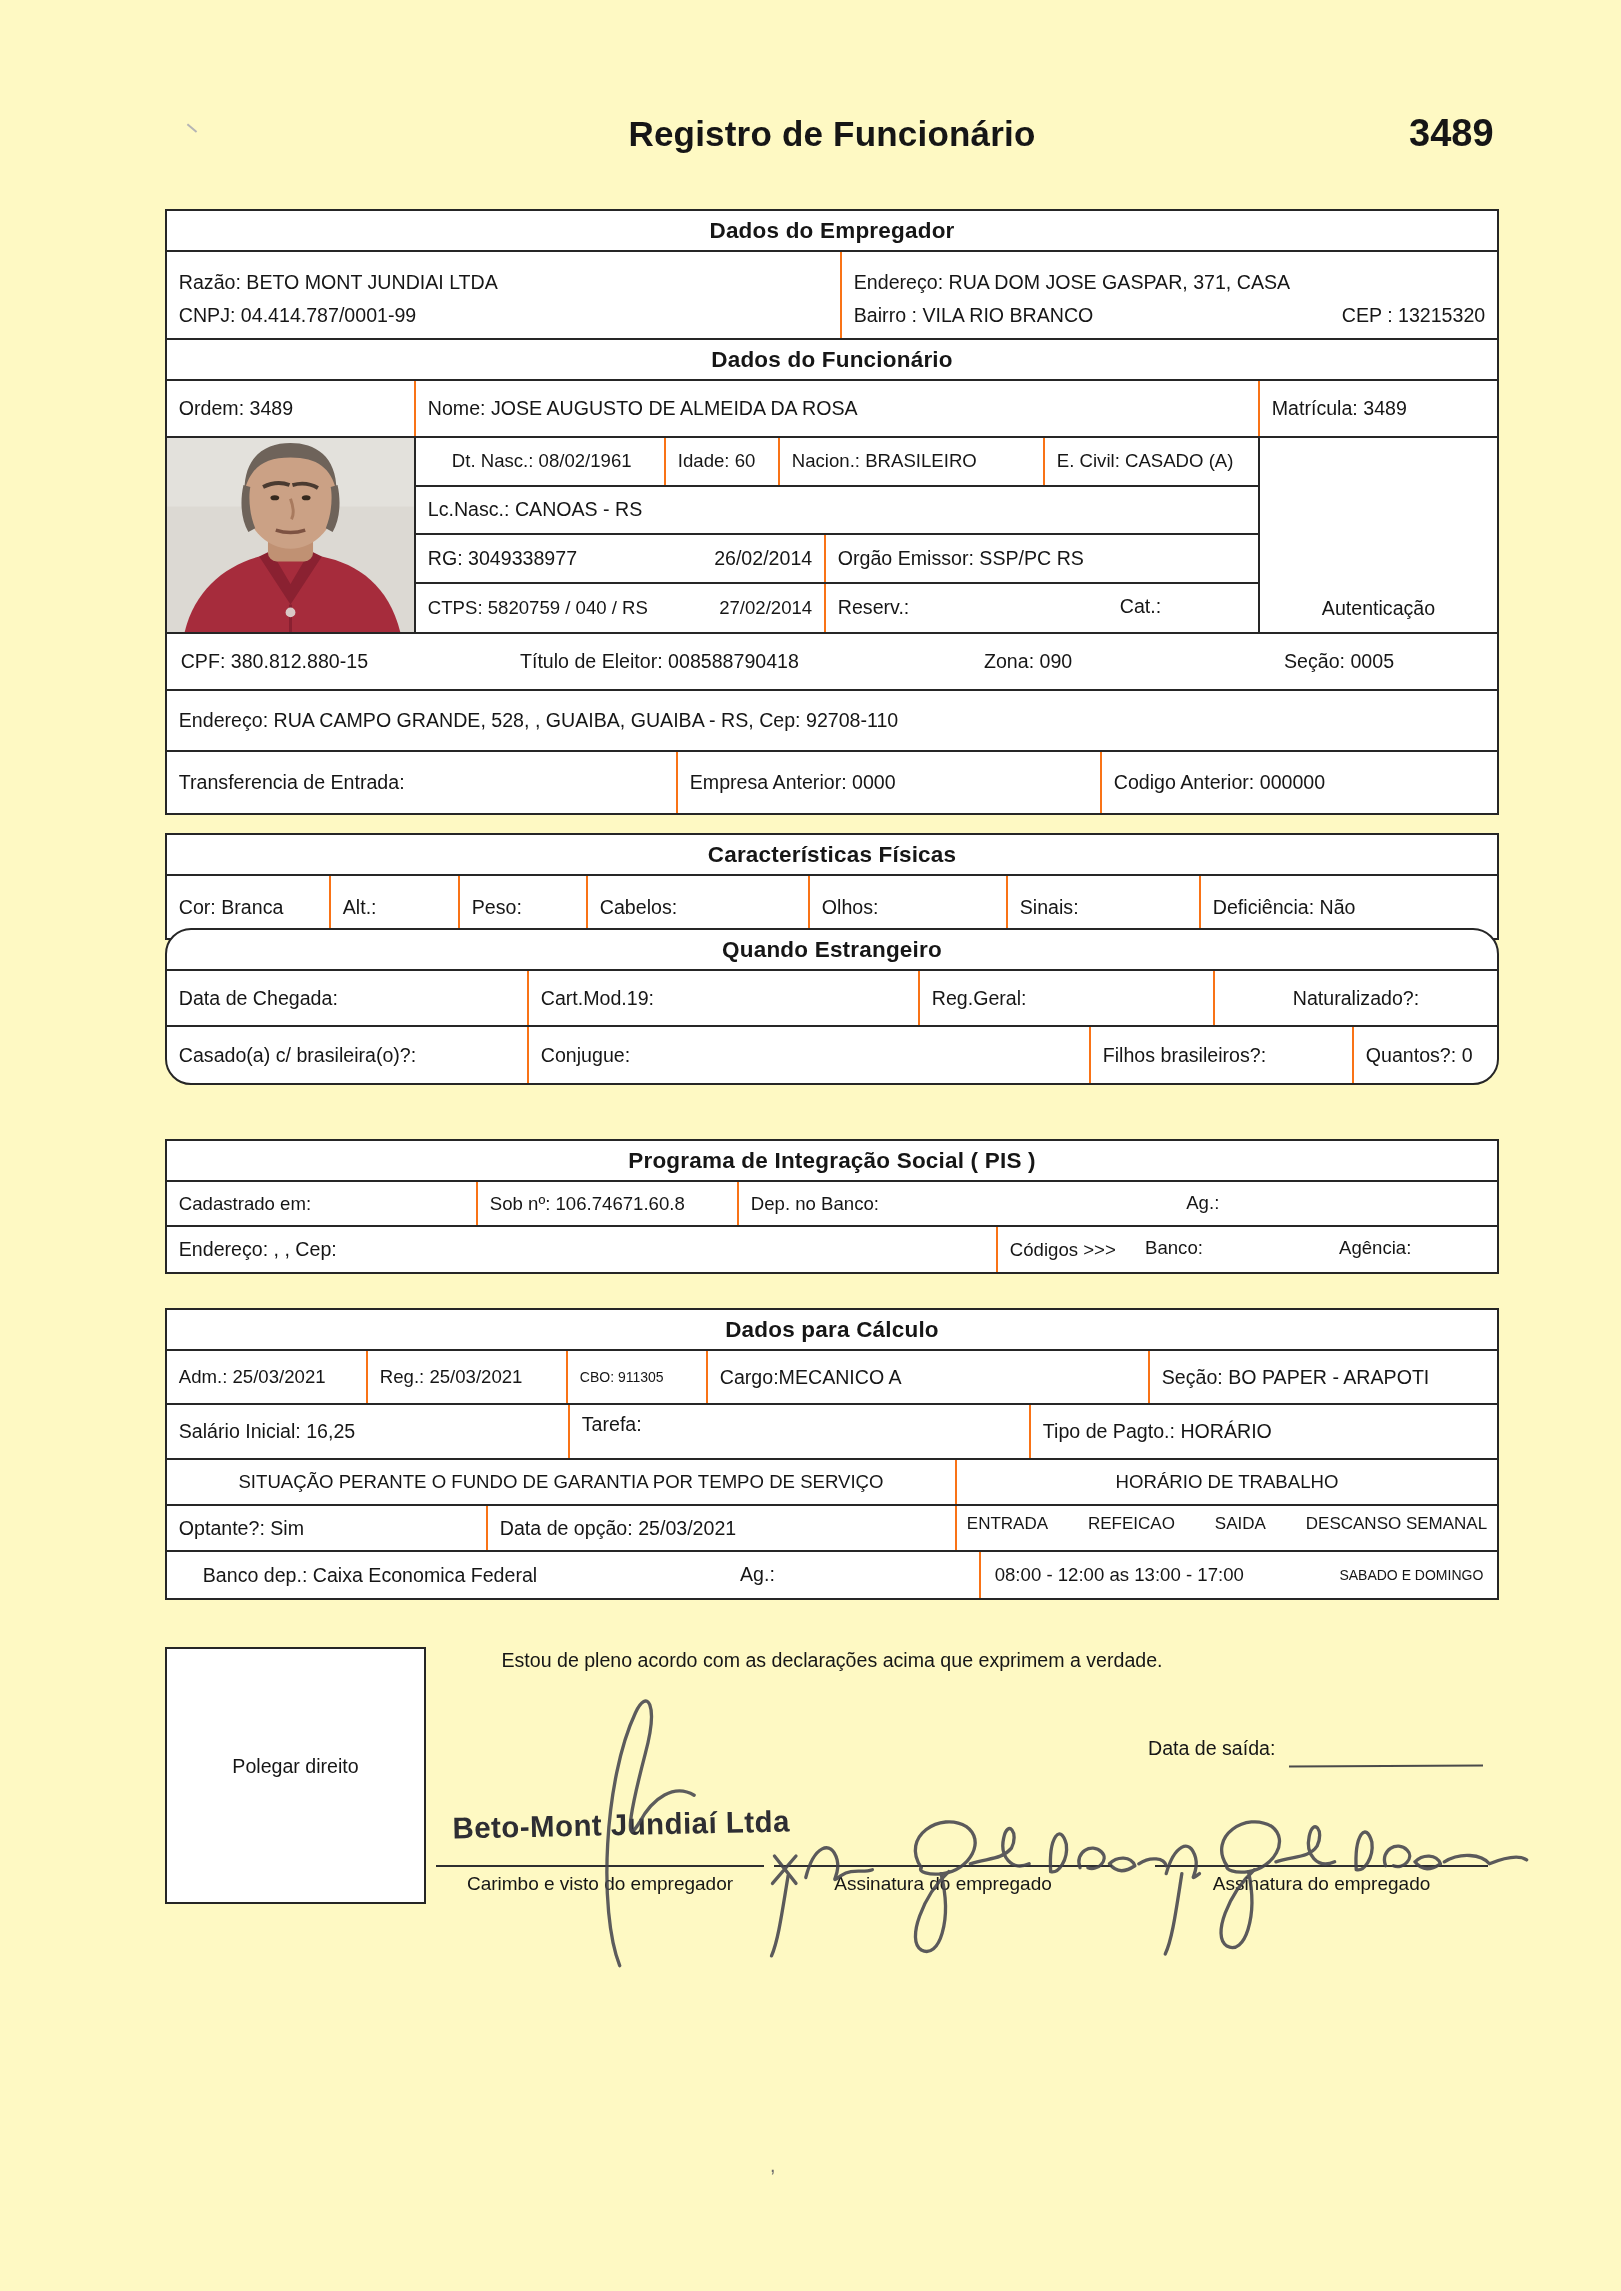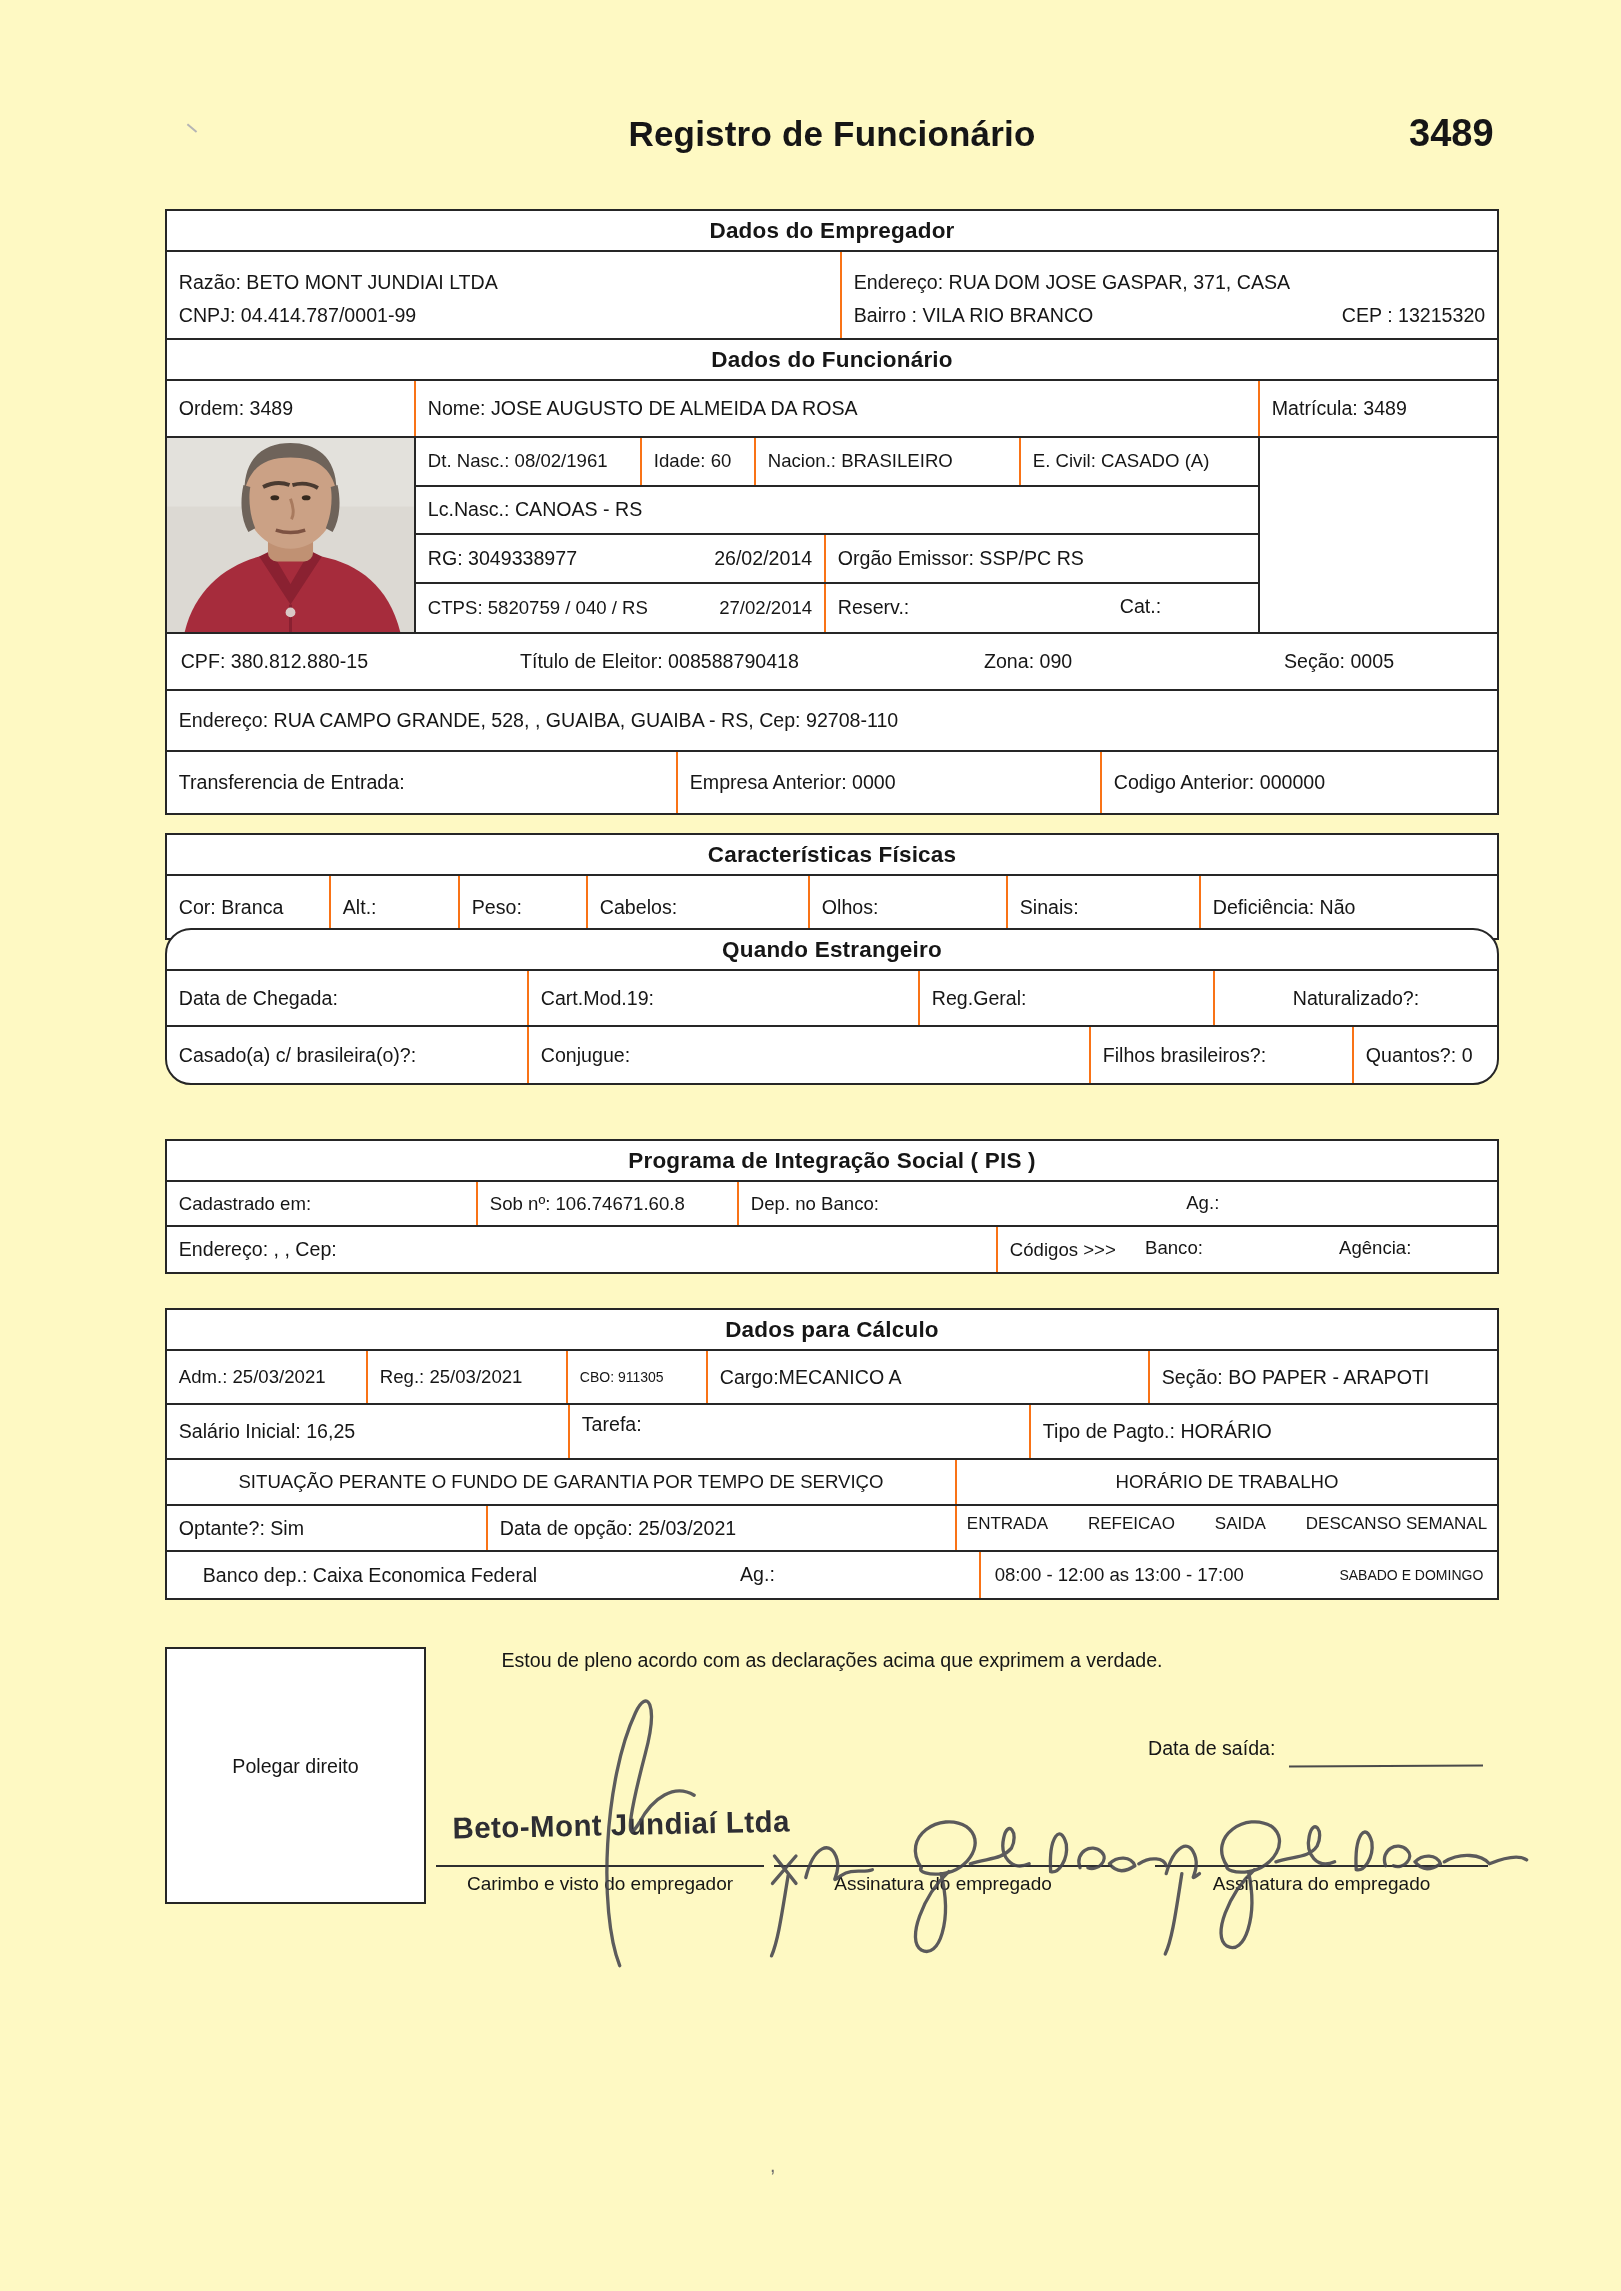--- a/index.html
+++ b/index.html
@@ -97,21 +97,21 @@
           <path d="M98,50 q14,-7 27,-2" stroke="#4a3a30" stroke-width="4" fill="none"></path>
           <path d="M128,48 q14,-4 26,3" stroke="#4a3a30" stroke-width="4" fill="none"></path>
           <ellipse cx="110" cy="61" rx="4.5" ry="2.6" fill="#35291f"></ellipse>
           <ellipse cx="142" cy="61" rx="4.5" ry="2.6" fill="#35291f"></ellipse>
           <path d="M126,62 q5,14 1,21" stroke="#a87a5e" stroke-width="3" fill="none"></path>
           <path d="M111,94 q15,5 30,0" stroke="#7d5242" stroke-width="3.5" fill="none"></path>
         </svg>
       </div>
 
       <div style="width:844px;min-width:844px;border-right:2px solid #262626;box-sizing:border-box;display:flex;flex-direction:column;">
-        <div class="row" style="height:49px;">
+        <div class="row" style="height:49px;padding-left:24px;">
           <div class="cell" style="width:226px;font-size:18.6px;">Dt. Nasc.: 08/02/1961</div>
           <div class="cell" style="width:114px;font-size:18.6px;">Idade: 60</div>
           <div class="cell" style="width:265px;font-size:18.6px;">Nacion.: BRASILEIRO</div>
           <div class="cell grow" style="font-size:18.6px;">E. Civil: CASADO (A)</div>
         </div>
         <div class="row" style="height:49px;">
           <div class="cell grow">Lc.Nasc.: CANOAS - RS</div>
         </div>
         <div class="row" style="height:49px;">
           <div class="cell" style="width:410px;justify-content:space-between;">
@@ -125,20 +125,23 @@
             <span>CTPS: 5820759 / 040 / RS</span>
             <span>27/02/2014</span>
           </div>
           <div class="cell grow rel">
             <span>Reserv.:</span>
             <span class="abs" style="left:68%;top:11.8px;">Cat.:</span>
           </div>
         </div>
       </div>
 
+      <div class="rel" style="flex:1;">
+        <span class="abs" style="bottom:11.8px;left:0;width:100%;text-align:center;">Autenticação</span>
+      </div>
     </div>
 
     <div class="row rel" style="height:57px;">
       <span class="abs" style="left:13.7px;top:15.7px;">CPF: 380.812.880-15</span>
       <span class="abs" style="left:353px;top:15.7px;">Título de Eleitor: 008588790418</span>
       <span class="abs" style="left:817px;top:15.7px;">Zona: 090</span>
       <span class="abs" style="left:1117px;top:15.7px;">Seção: 0005</span>
     </div>
 
     <div class="row" style="height:61px;">

